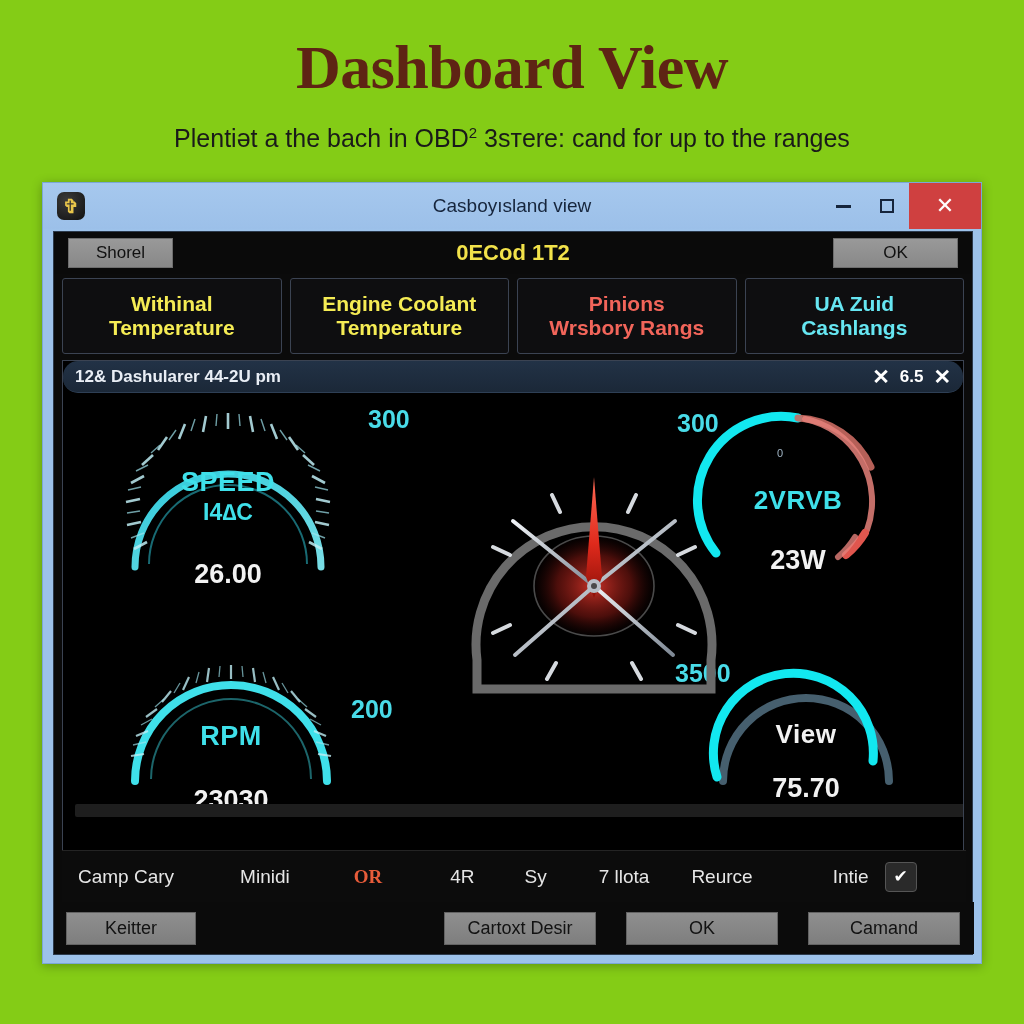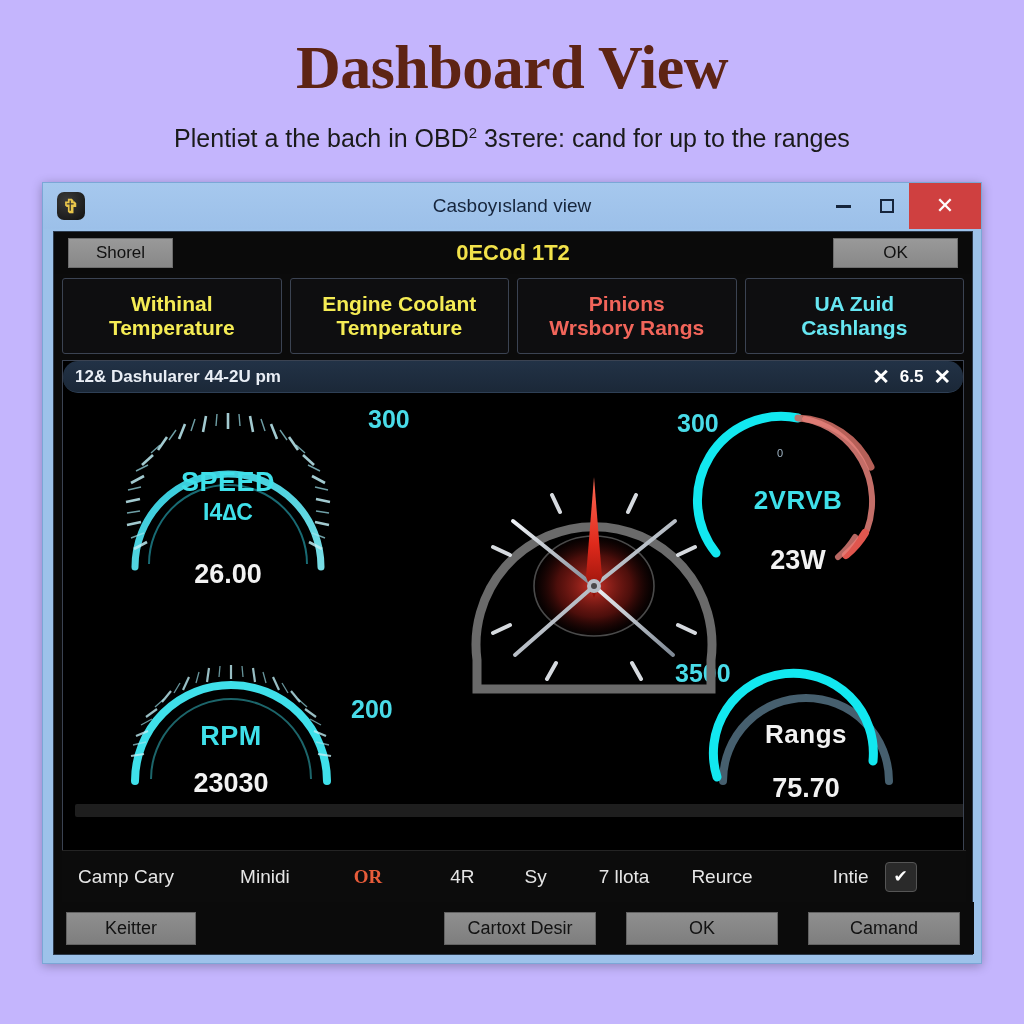--- a/index.html
+++ b/index.html
@@ -10,21 +10,21 @@
     height: 1024px;
     overflow: hidden;
     background: #ffffff;
     font-family: "Liberation Sans", sans-serif;
   }
 
   #page {
     position: relative;
     width: 1024px;
     height: 1024px;
-    background: #c4b5fd;
+    background: #84cc16;
   }
 
   
   .page-title {
     position: absolute;
     top: 32px;
     left: 0;
     width: 1024px;
     text-align: center;
     font-family: "Liberation Serif", serif;
@@ -500,30 +500,30 @@
                 <line x1="171" y1="34" x2="177" y2="44"></line>
                 <line x1="53" y1="50" x2="44" y2="58"></line>
                 <line x1="187" y1="50" x2="196" y2="58"></line>
                 <line x1="41" y1="70" x2="30" y2="76"></line>
                 <line x1="199" y1="70" x2="210" y2="76"></line>
                 <line x1="35" y1="93" x2="22" y2="96"></line>
                 <line x1="205" y1="93" x2="218" y2="96"></line>
               </g>
             </svg>
             <div class="g-center-label" style="top:72px;">RPM</div>
-            <div class="g-value" style="top:119px;">23030</div>
+            <div class="g-value" style="top:136px;">23030</div>
           </div>
           <div class="g-max" style="left:288px; top:262px;margin-top:40px;">200</div>
 
           <div class="gauge" style="left:628px; top:262px; width:230px; height:165px;">
             <svg width="230" height="135" viewBox="0 0 230 135">
               <path d="M 32 126 A 82 82 0 1 1 198 126" fill="none" stroke="#5e7f93" stroke-width="8" stroke-linecap="round" opacity="0.75"></path>
               <path d="M 26 122 A 80 80 0 1 1 182 106" fill="none" stroke="#12e8f0" stroke-width="9" stroke-linecap="round"></path>
             </svg>
-            <div class="g-center-label g-white-label" style="top:64px; font-size:26px;">Rangs</div>
+            <div class="g-center-label g-white-label" style="top:64px; font-size:26px;">View</div>
             <div class="g-value" style="top:118px;">75.70</div>
           </div>
           <div class="g-max" style="left:612px; top:266px;">3500</div>
 
           <div class="compass">
             <svg width="270" height="262" viewBox="0 0 270 262">
               <defs>
                 <radialGradient id="glow" cx="50%" cy="50%" r="50%">
                   <stop offset="0%" stop-color="#d9352a" stop-opacity="0.92"></stop>
                   <stop offset="60%" stop-color="#8a1a14" stop-opacity="0.55"></stop>

